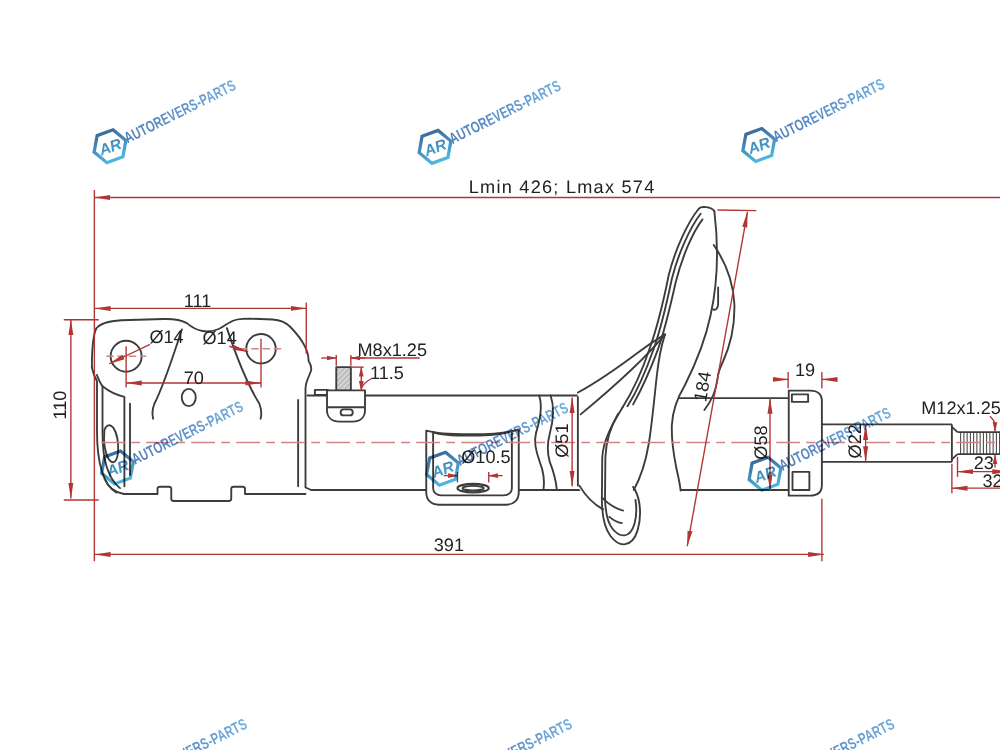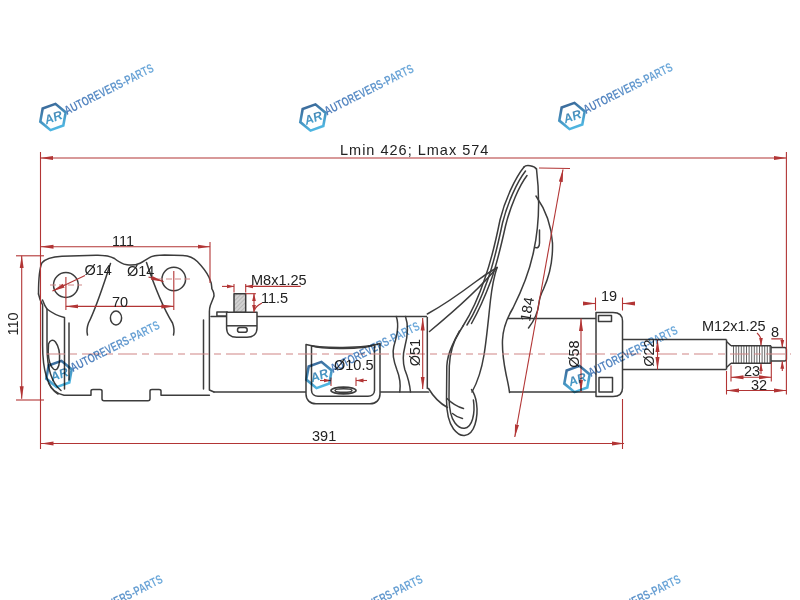--- a/index.html
+++ b/index.html
@@ -1,16 +1,16 @@
 <!DOCTYPE html>
 <html><head>
 <meta charset="utf-8">
 <style>
 html,body{margin:0;padding:0;background:#fff;}
-#c{width:744px;height:600px;position:relative;font-family:"Liberation Sans",sans-serif;}
+#c{width:744px;height:600px;position:relative;font-family:"Liberation Sans",sans-serif;margin-left:35px;}
 text{font-family:"Liberation Sans",sans-serif;fill:#222;}
 .dim{font-size:14.5px;}
 </style>
 </head>
 <body>
 <div id="c">
 <svg width="800" height="600" viewBox="0 0 800 600">
 <defs>
 <marker id="ar" viewBox="0 0 13 7" refX="12.5" refY="3.5" markerWidth="13" markerHeight="7" markerUnits="userSpaceOnUse" orient="auto-start-reverse">
   <path d="M13,3.5 L0,5.5 L0,1.5 z" fill="#b23535"></path>

